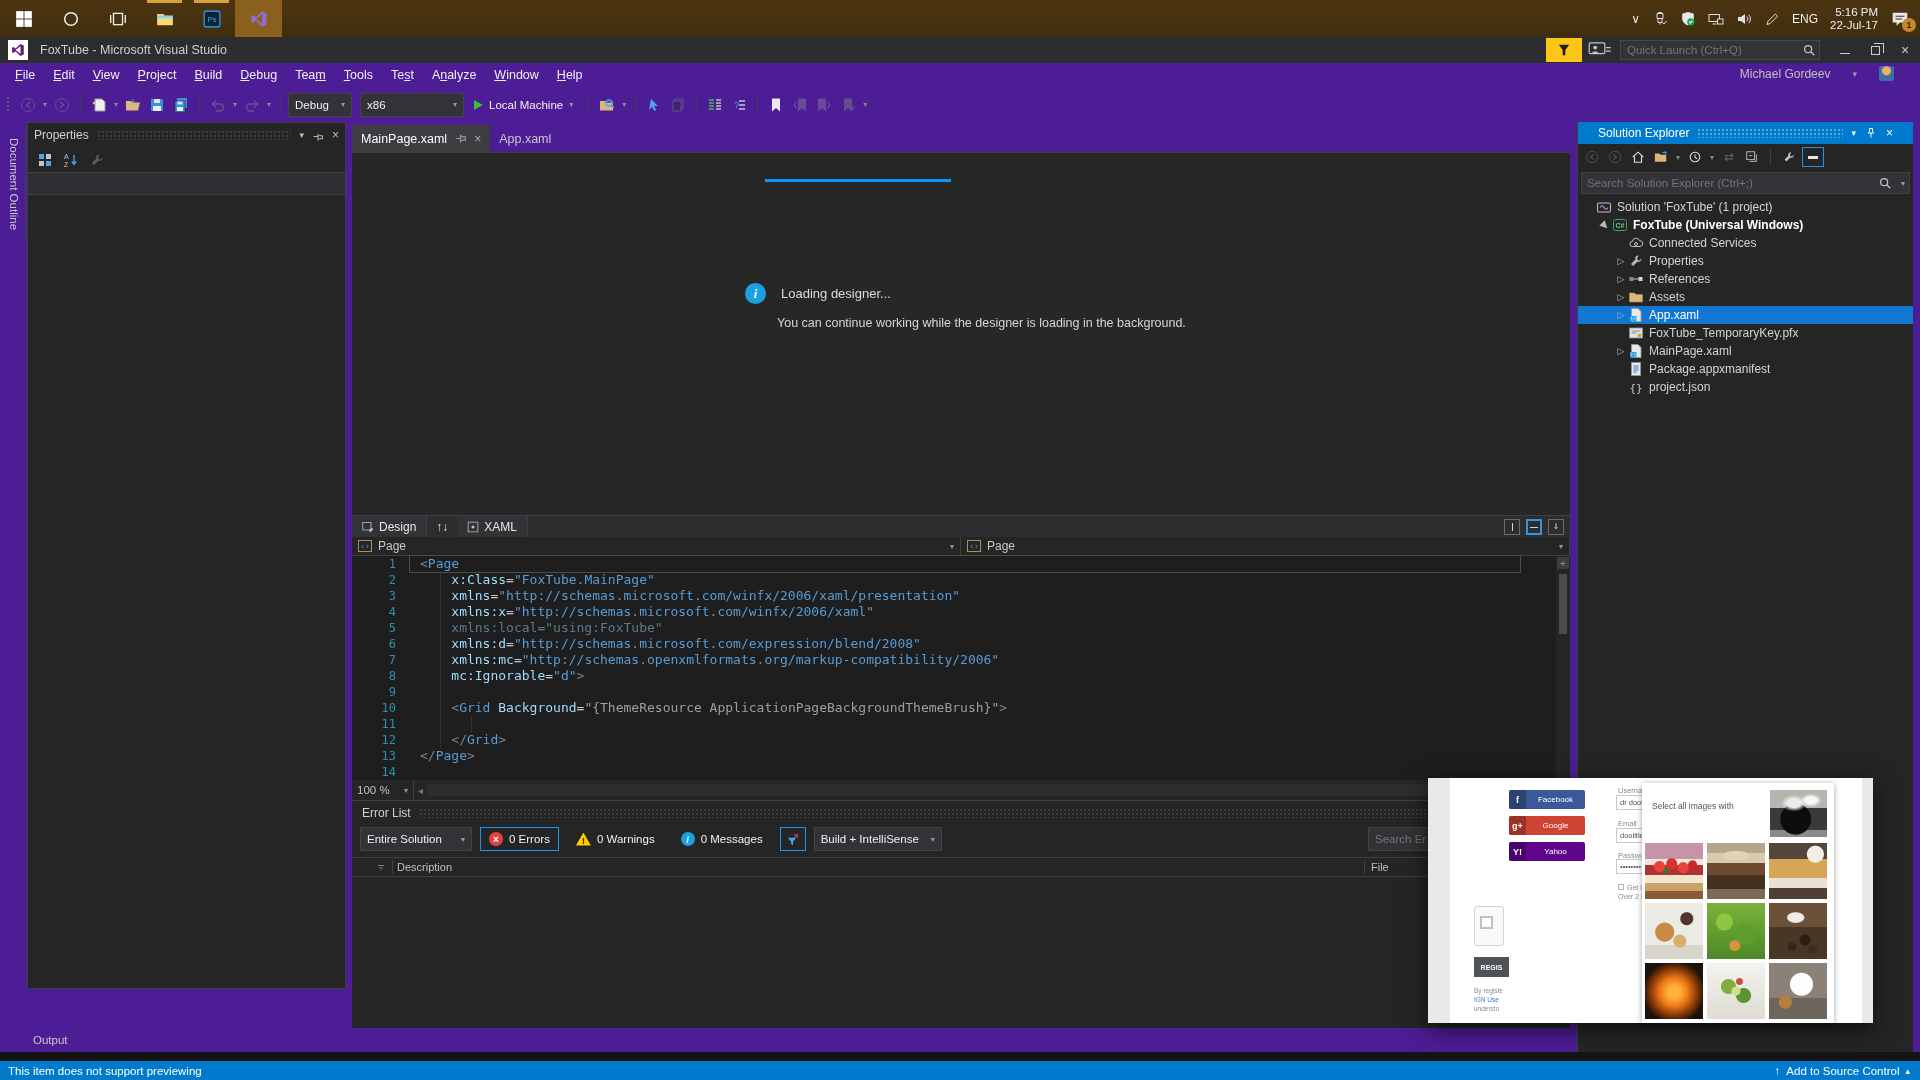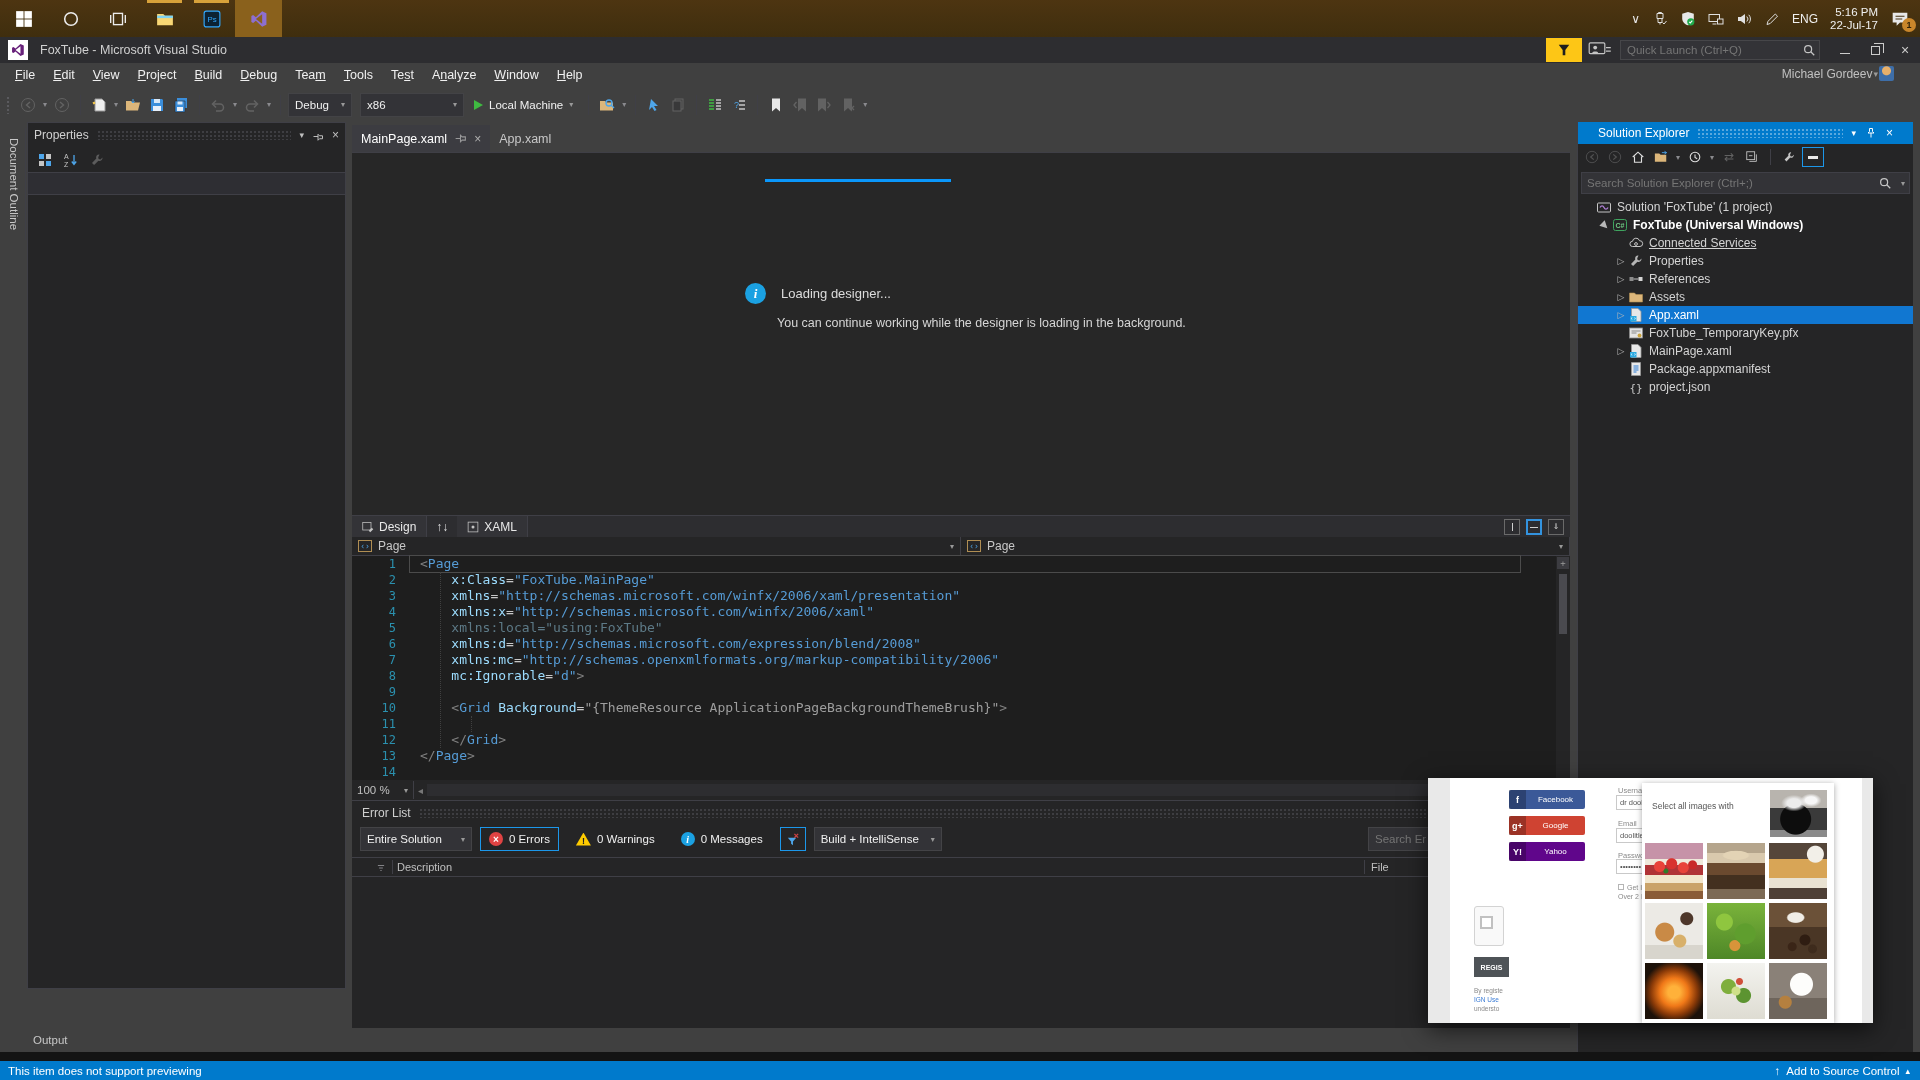--- a/index.html
+++ b/index.html
@@ -1,17 +1,17 @@
 <!DOCTYPE html>
 <html><head>
 <meta charset="utf-8">
 <style>
   html,body{margin:0;padding:0;background:#000;}
   *{box-sizing:border-box;}
-  .screen{position:relative;width:1920px;height:1080px;background:#404040;overflow:hidden;
+  .screen{position:relative;width:1920px;height:1080px;background:#4c1d95;overflow:hidden;
     font-family:"Liberation Sans",sans-serif;color:#ccc;font-size:12px;}
   svg{display:block;}
 
   
   .taskbar{position:absolute;left:0;top:0;width:1920px;height:37px;background:linear-gradient(#56391079,#3f2e0e);background-color:#453112;display:flex;align-items:stretch;z-index:90;}
   .tb-btn{width:47px;display:flex;align-items:center;justify-content:center;position:relative;cursor:pointer;}
   .tb-btn .ic{width:18px;height:18px;}
   .tb-btn.running::before{content:"";position:absolute;left:6px;right:6px;top:0;height:3px;background:#d8a23a;}
   .tb-btn.active-app{background:#8a611c;}
   .tray{position:absolute;right:0;top:0;height:37px;display:flex;align-items:center;gap:12px;padding-right:10px;}
@@ -36,21 +36,21 @@
   .min-glyph{width:10px;height:1px;background:#ccc;margin-top:6px;}
   .restore-glyph{width:9px;height:9px;border:1px solid #ccc;position:relative;}
   .restore-glyph::before{content:"";position:absolute;left:2px;top:-4px;width:9px;height:9px;border:1px solid #ccc;border-bottom:none;border-left:none;}
   .close-glyph{font-size:14px;line-height:14px;}
 
   
   .menubar{position:absolute;left:0;top:63px;width:1920px;height:24px;display:flex;align-items:center;}
   #menu-items{display:flex;padding-left:6px;}
   .menu-item{padding:3px 9px;color:#f0f0f0;font-size:12.5px;cursor:pointer;}
   .menu-item u{text-decoration:underline;}
-  .signin{position:absolute;right:26px;top:3px;display:flex;align-items:center;gap:1px;color:#c0c0c0;font-size:12px;}
+  .signin{position:absolute;right:26px;top:3px;display:flex;align-items:center;gap:22px;color:#c0c0c0;font-size:12px;}
   .signin .caret{font-size:9px;color:#999;}
   .avatar{width:15px;height:15px;background:radial-gradient(circle at 50% 32%,#e8b06a 4px,#3e6ea8 5px);border-radius:2px;}
 
   
   .toolbar{position:absolute;left:0;top:87px;width:1920px;height:35px;display:flex;align-items:center;padding-left:6px;gap:2px;}
   .grip{width:5px;height:18px;background-image:radial-gradient(circle,#5a5a5e 1px,transparent 1.2px);background-size:4px 4px;margin-right:4px;}
   .ticon{width:22px;height:24px;display:flex;align-items:center;justify-content:center;cursor:pointer;border-radius:2px;}
   .ticon svg{width:16px;height:16px;}
   .ticon.dim{opacity:.38;}
   .tsep{width:1px;height:20px;background:#3f3f46;margin:0 5px;}
@@ -745,21 +745,21 @@
         <div class="tree-row bold" style="padding-left: 20px;">
           <span class="tr-arrow expanded">▶</span>
           <span class="tr-icon">
             <svg viewBox="0 0 16 16">
               <rect x="1.5" y="2.5" width="13" height="11" rx="2" fill="#252526" stroke="#3fa45f"></rect>
               <text x="8" y="11" font-size="7" fill="#6fc883" text-anchor="middle" font-family="Liberation Sans,sans-serif">C#</text>
             </svg>
           </span>
           <span>FoxTube (Universal Windows)</span>
         </div>
-        <div class="tree-row" style="padding-left: 36px; text-decoration: underline;">
+        <div class="tree-row" style="padding-left: 36px;">
           <span class="tr-arrow"></span>
           <span class="tr-icon">
             <svg viewBox="0 0 16 16">
               <path d="M4.5 11.5a2.6 2.6 0 0 1 0-5.2 3.6 3.6 0 0 1 7-.6 2.9 2.9 0 0 1 .5 5.8z" fill="none" stroke="#c5c5c5"></path>
               <circle cx="8" cy="9" r="1.4" fill="none" stroke="#c5c5c5"></circle>
             </svg>
           </span>
           <span>Connected Services</span>
         </div>
         <div class="tree-row" style="padding-left: 36px;">

